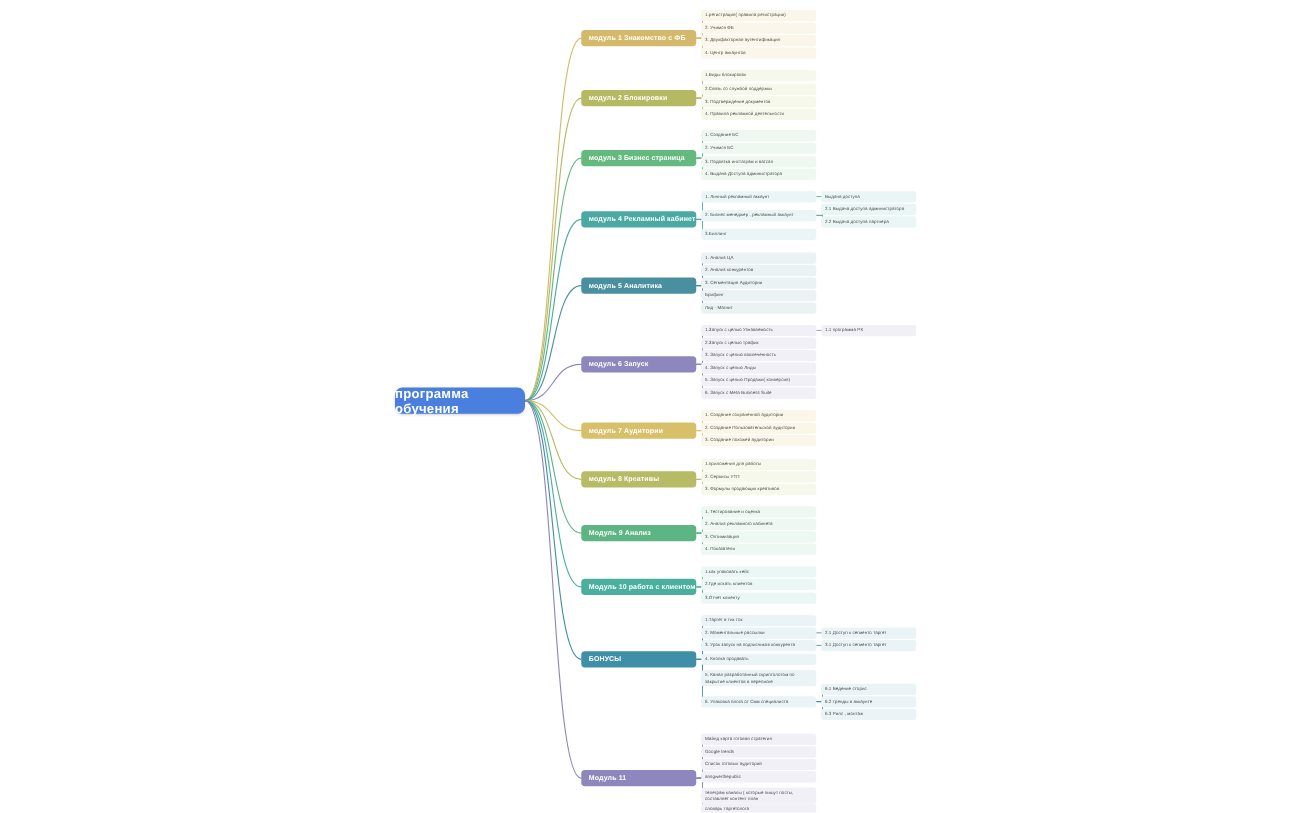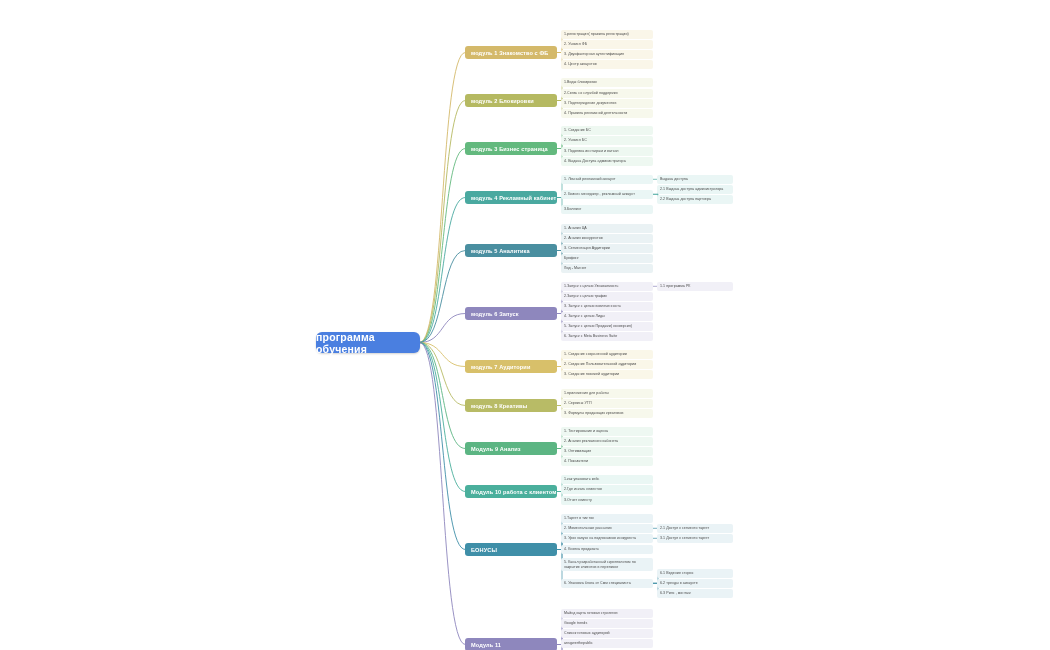--- a/index.html
+++ b/index.html
@@ -3,21 +3,21 @@
 <meta charset="utf-8">
 <style>
   html,body{margin:0;padding:0;}
   body{
     width:1050px;height:650px;
     background:#ffffff;
     font-family:"Liberation Sans","DejaVu Sans",sans-serif;
     overflow:hidden;
     position:relative;
   }
-  #canvas{position:absolute;left:0;top:0;width:1050px;height:611px;margin-top:22px;}
+  #canvas{position:absolute;left:0;top:0;width:1050px;height:611px;}
   #edges{position:absolute;left:0;top:0;width:1050px;height:650px;pointer-events:none;}
 
   .node{position:absolute;box-sizing:border-box;}
 
   
   .root{
     background:#4a7fe0;
     color:#ffffff;
     border-radius:6px;
     font-size:10.5px;

